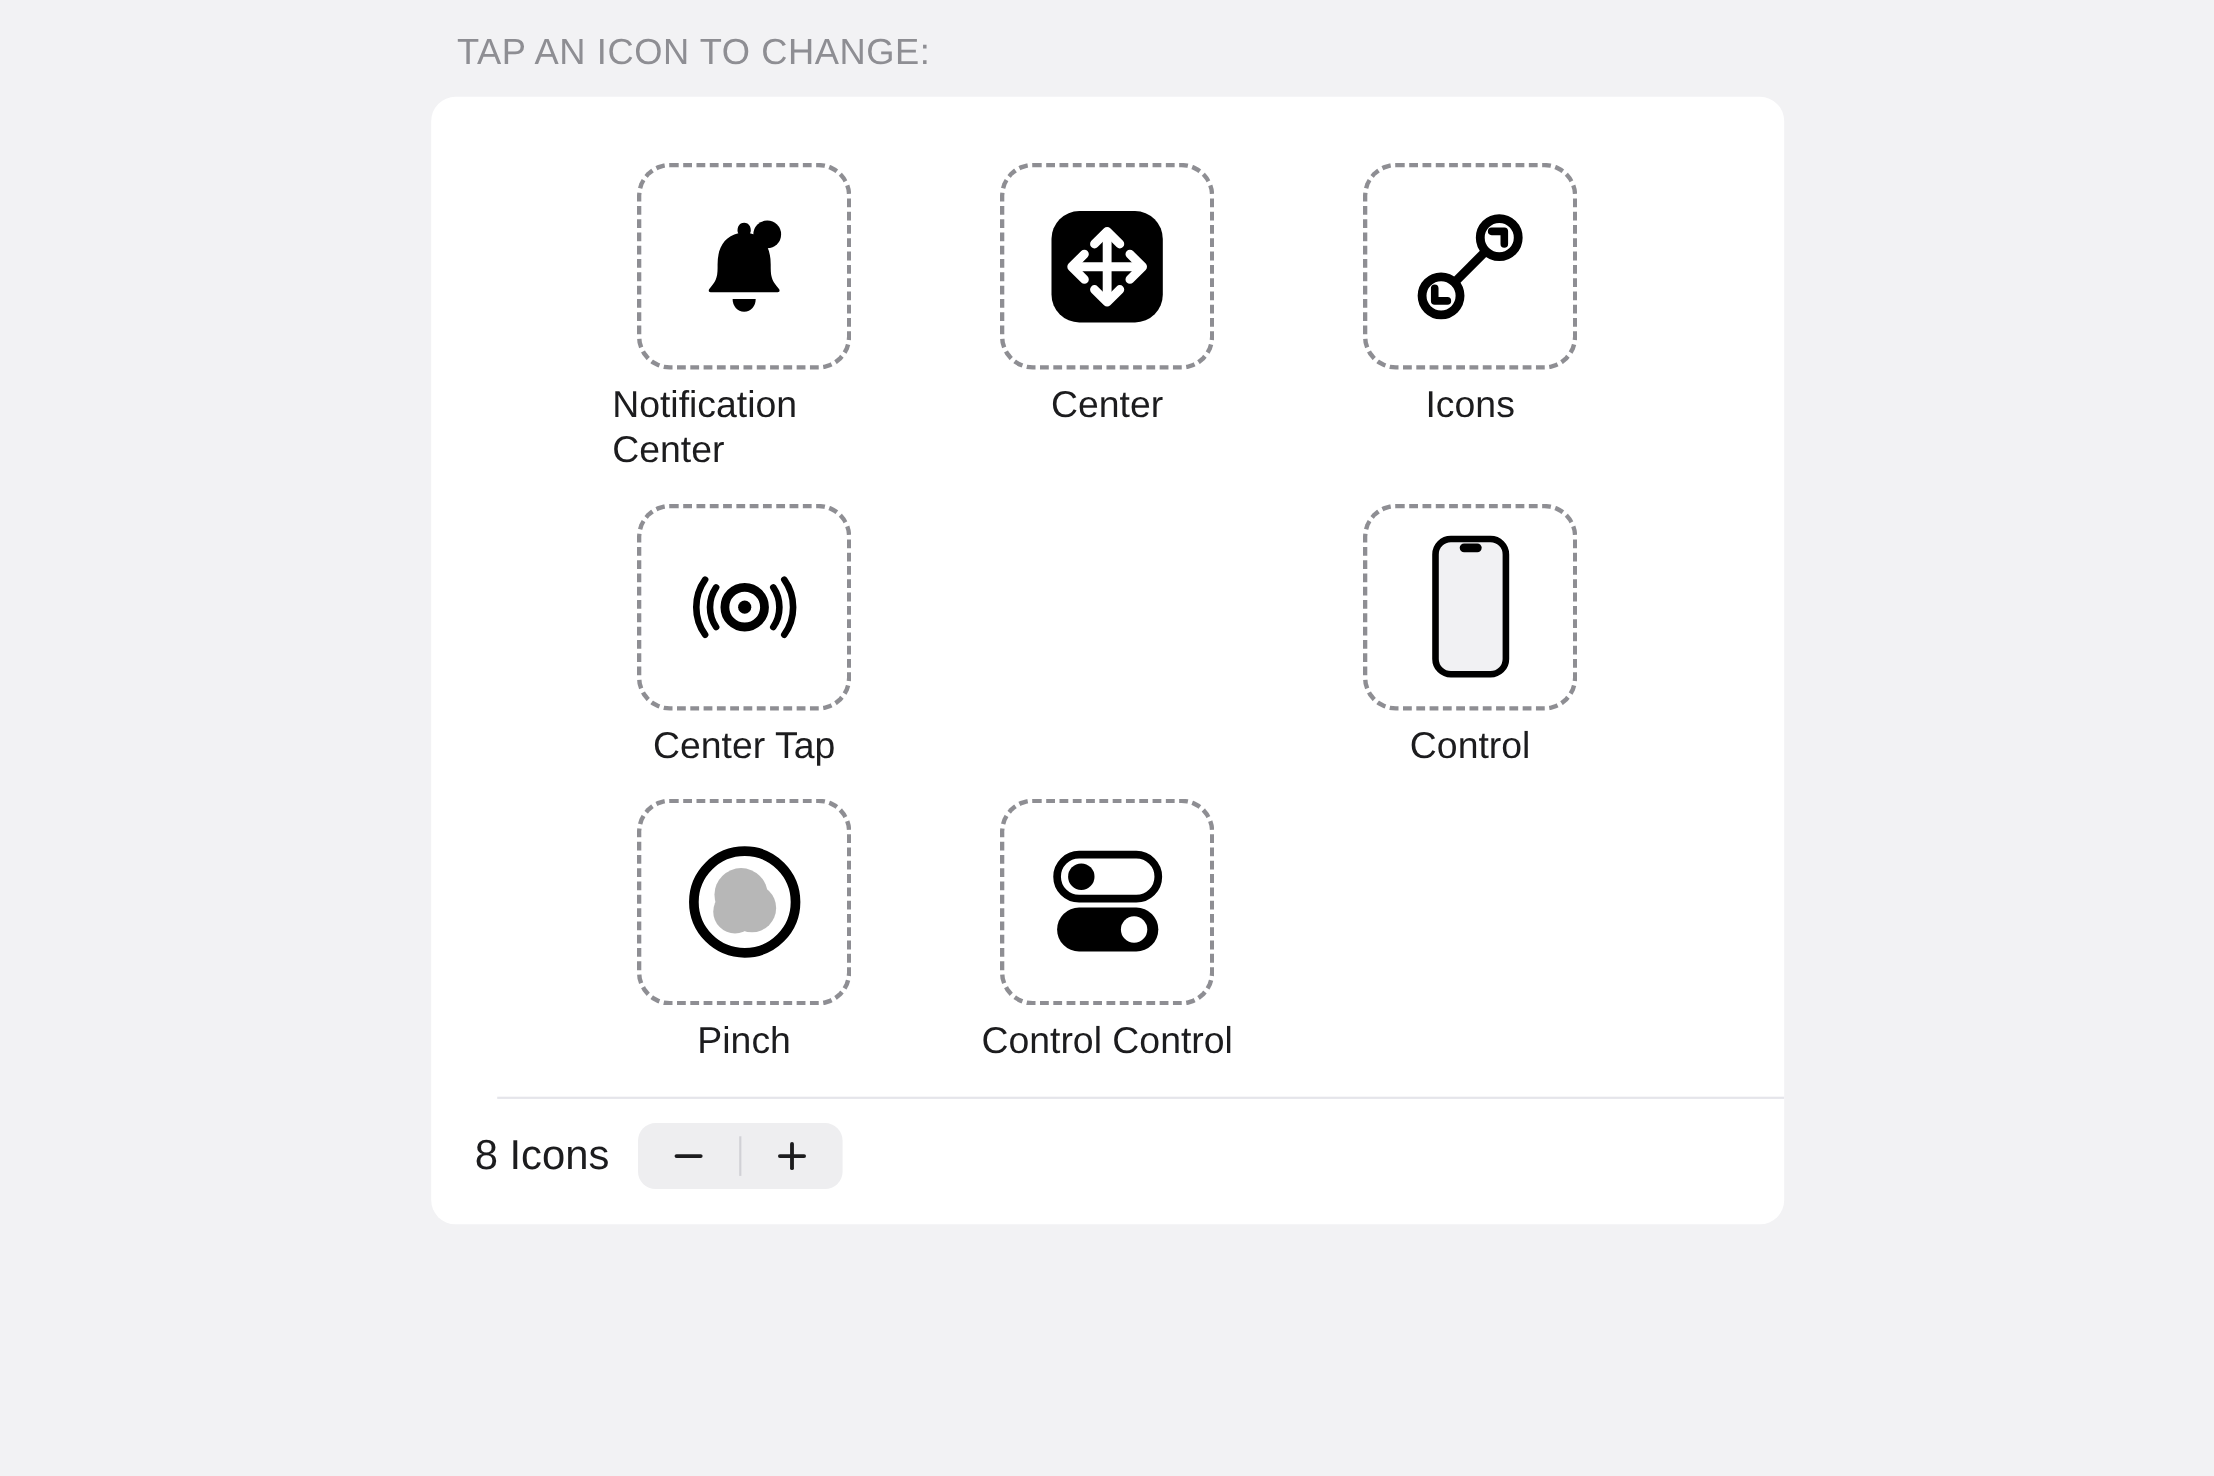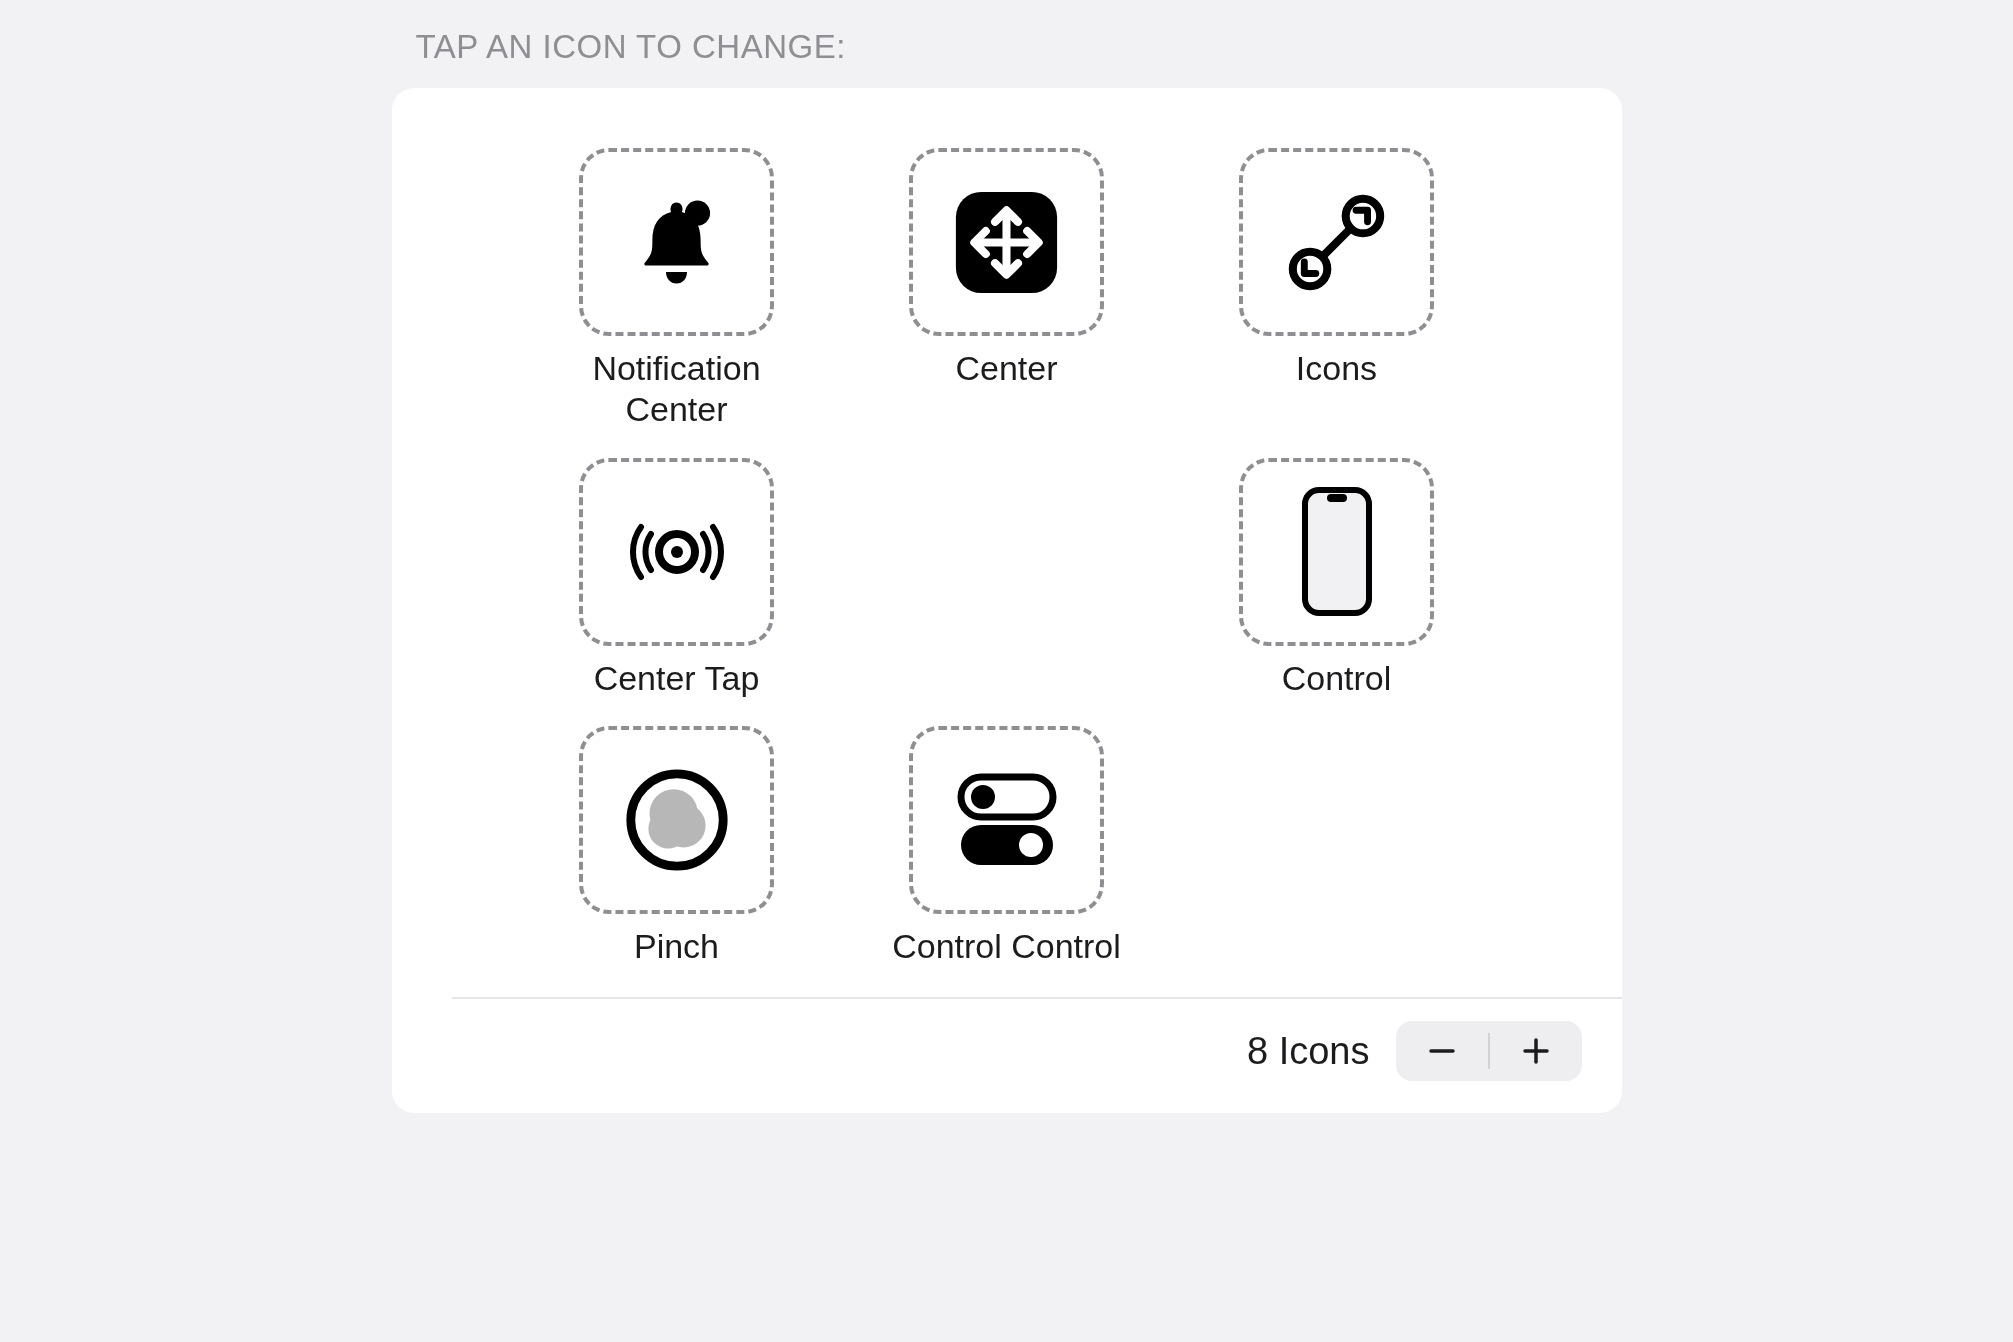--- a/index.html
+++ b/index.html
@@ -55,38 +55,37 @@
       border-radius: 30px;
       display: flex;
       align-items: center;
       justify-content: center;
       cursor: pointer;
       background: #fff;
     }
     .cell-label {
       font-size: 34px;
       color: #1c1c1e;
-      text-align: center;
       margin-top: 12px;
       line-height: 1.2;
       font-weight: 400;
     }
     .cell-empty .tile,
     .cell-empty .cell-label {
       visibility: hidden;
     }
     .divider {
       height: 2px;
       background: #e5e5ea;
       margin-left: 60px;
     }
     .stepper-row {
       display: flex;
       align-items: center;
-      justify-content: flex-end;
+      justify-content: flex-start;
       padding: 22px 40px 32px 40px;
       gap: 26px;
     }
     .stepper-label {
       font-size: 38px;
       color: #1c1c1e;
       font-weight: 400;
     }
     .stepper {
       display: flex;

